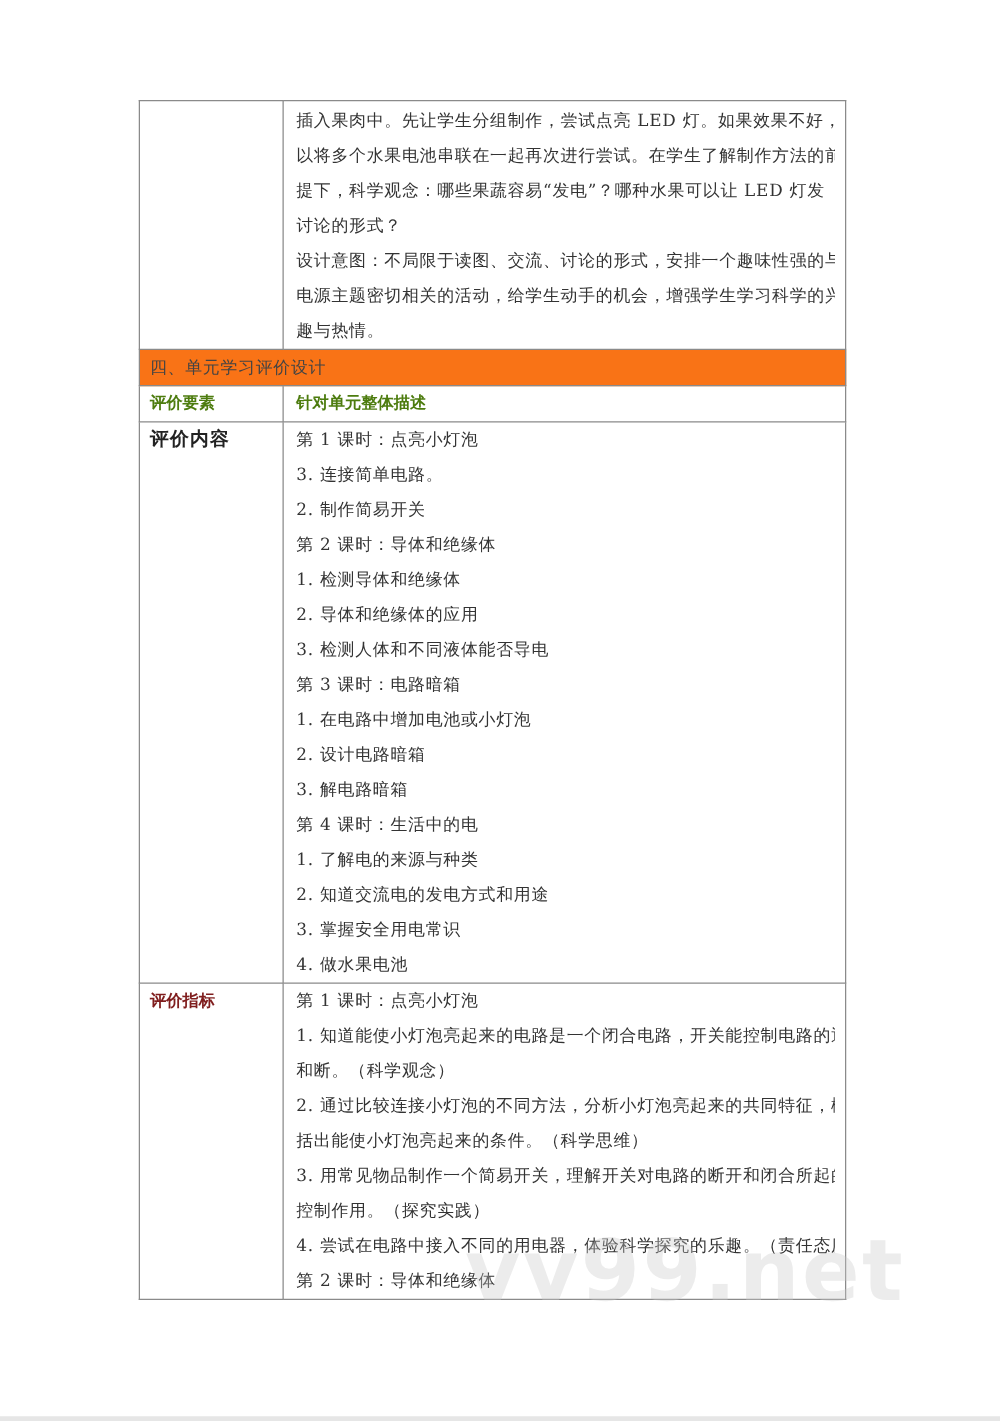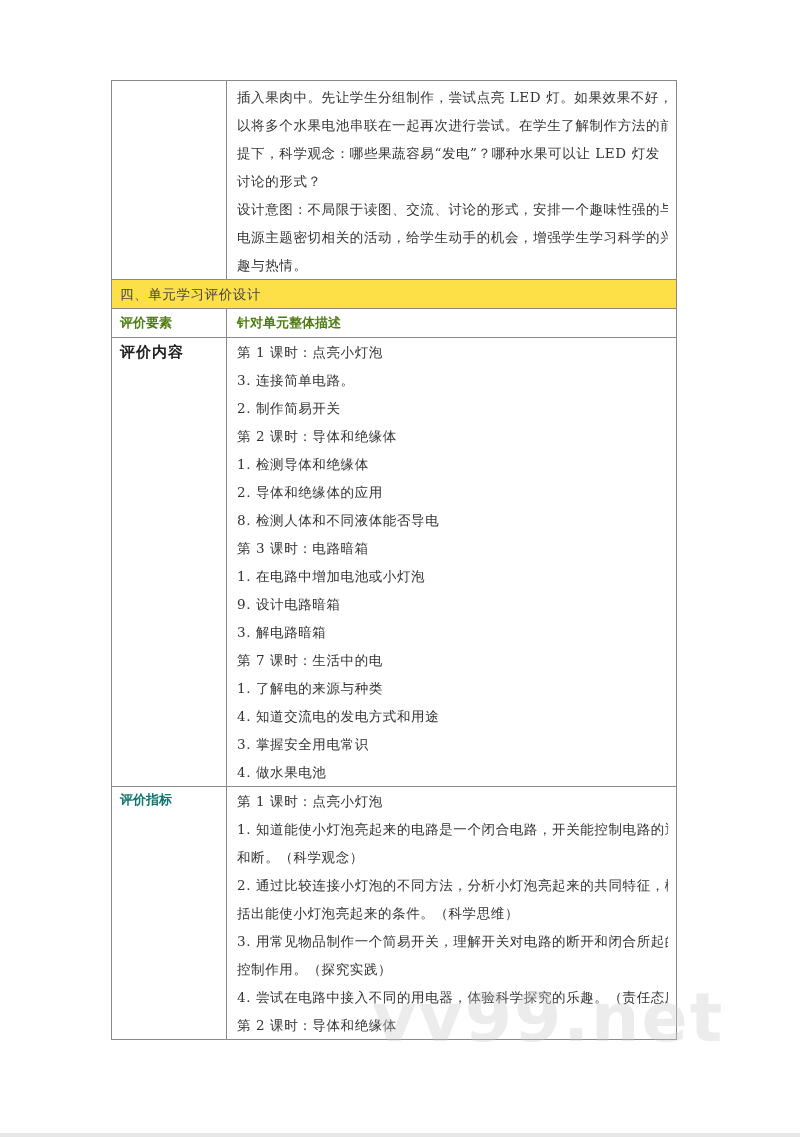--- a/index.html
+++ b/index.html
@@ -52,43 +52,43 @@
     .line {
       display: block;
       height: 28px;
       line-height: 28px;
       white-space: nowrap;
       overflow: hidden;
       letter-spacing: 0.6px;
     }
     .row-continue td { height: 196px; padding-top: 2px !important; }
     .row-section td {
-      background: #fde047;
+      background: #f97316;
       height: 28px;
       line-height: 28px;
       padding-left: 8px !important;
       color: #444;
       letter-spacing: 0.6px;
     }
     .row-header td { height: 28px; line-height: 28px; font-weight: bold; font-family: "DejaVu Sans", "Liberation Sans", sans-serif; font-size: 13px; color: #4d7c0f; }
     .row-header td.content-col { padding-left: 10px !important; margin-left: 48px; }
     .label-big {
       font-family: Liberation Serif, serif;
       font-weight: bold;
       font-size: 15px;
       line-height: 28px;
       color: #222;
       letter-spacing: 1px;
     }
     .label-mid {
-      font-family: Liberation Mono, monospace;
+      font-family: Liberation Serif, serif;
       font-weight: bold;
       font-size: 13px;
       line-height: 28px;
-      color: #0f766e;
+      color: #7f1d1d;
     }
     .row-content td { height: 446px; }
     .row-indicator td { height: 251px; }
     .watermark {
       position: absolute;
       left: 372px;
       top: 984px;
       font-family: "DejaVu Sans", "Liberation Sans", sans-serif;
       font-weight: bold;
       font-size: 68px;
@@ -127,28 +127,28 @@
       <td class="label-col">
         <span class="label-big">评价内容</span>
       </td>
       <td class="content-col">
         <span class="line">第 1 课时：点亮小灯泡</span>
         <span class="line">3. 连接简单电路。</span>
         <span class="line">2. 制作简易开关</span>
         <span class="line">第 2 课时：导体和绝缘体</span>
         <span class="line">1. 检测导体和绝缘体</span>
         <span class="line">2. 导体和绝缘体的应用</span>
-        <span class="line">8. 检测人体和不同液体能否导电</span>
+        <span class="line">3. 检测人体和不同液体能否导电</span>
         <span class="line">第 3 课时：电路暗箱</span>
         <span class="line">1. 在电路中增加电池或小灯泡</span>
-        <span class="line">9. 设计电路暗箱</span>
+        <span class="line">2. 设计电路暗箱</span>
         <span class="line">3. 解电路暗箱</span>
-        <span class="line">第 7 课时：生活中的电</span>
+        <span class="line">第 4 课时：生活中的电</span>
         <span class="line">1. 了解电的来源与种类</span>
-        <span class="line">4. 知道交流电的发电方式和用途</span>
+        <span class="line">2. 知道交流电的发电方式和用途</span>
         <span class="line">3. 掌握安全用电常识</span>
         <span class="line">4. 做水果电池</span>
       </td>
     </tr>
     <tr class="row-indicator">
       <td class="label-col">
         <span class="label-mid">评价指标</span>
       </td>
       <td class="content-col">
         <span class="line">第 1 课时：点亮小灯泡</span>

